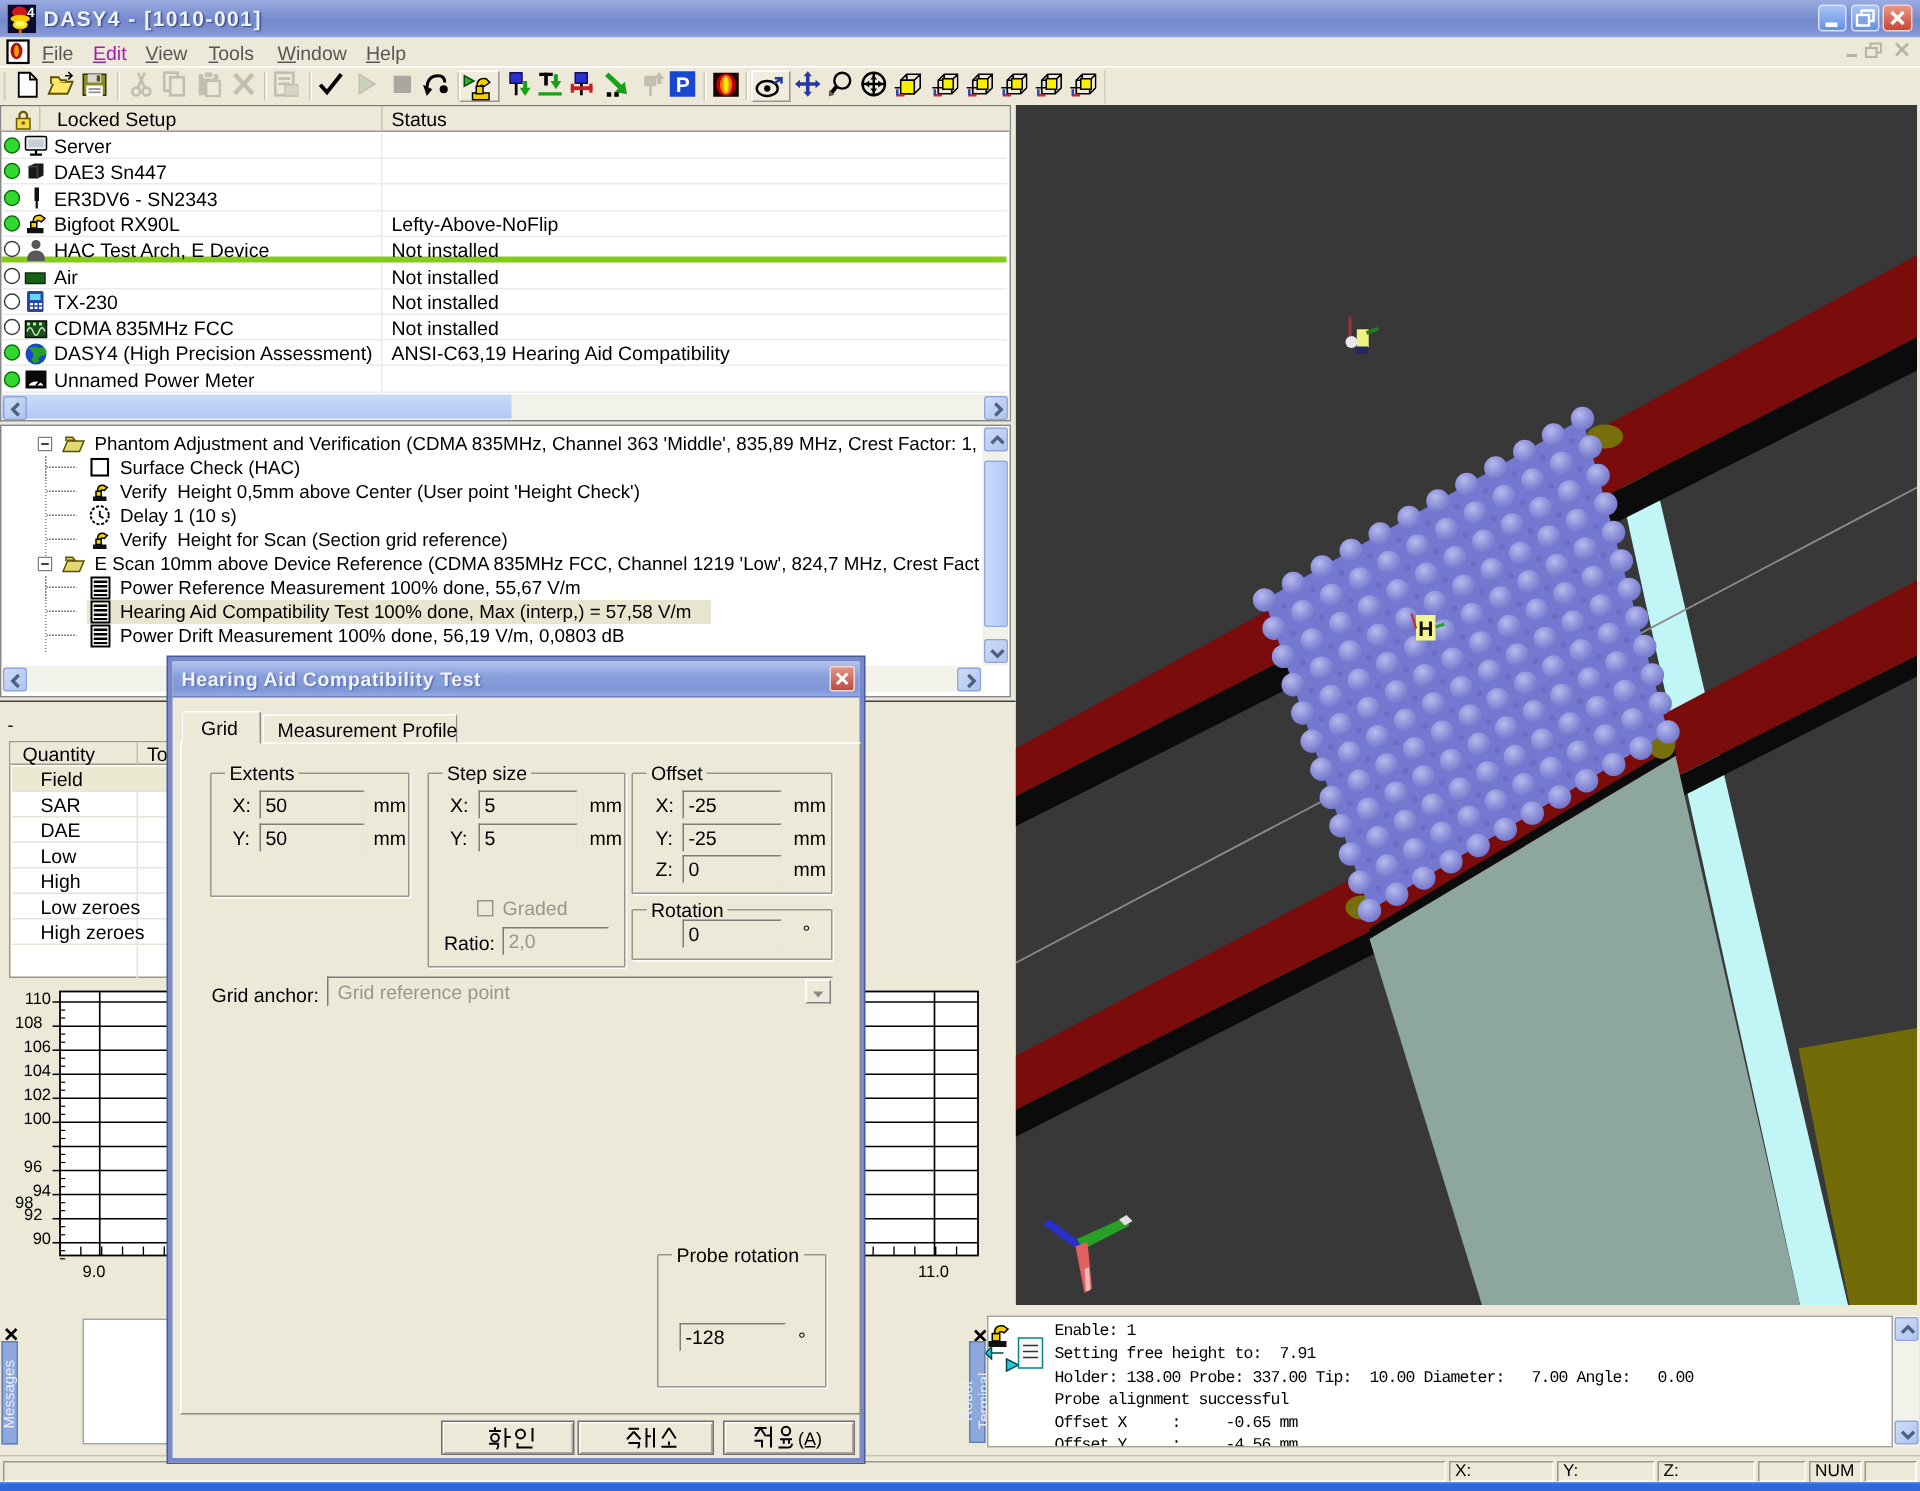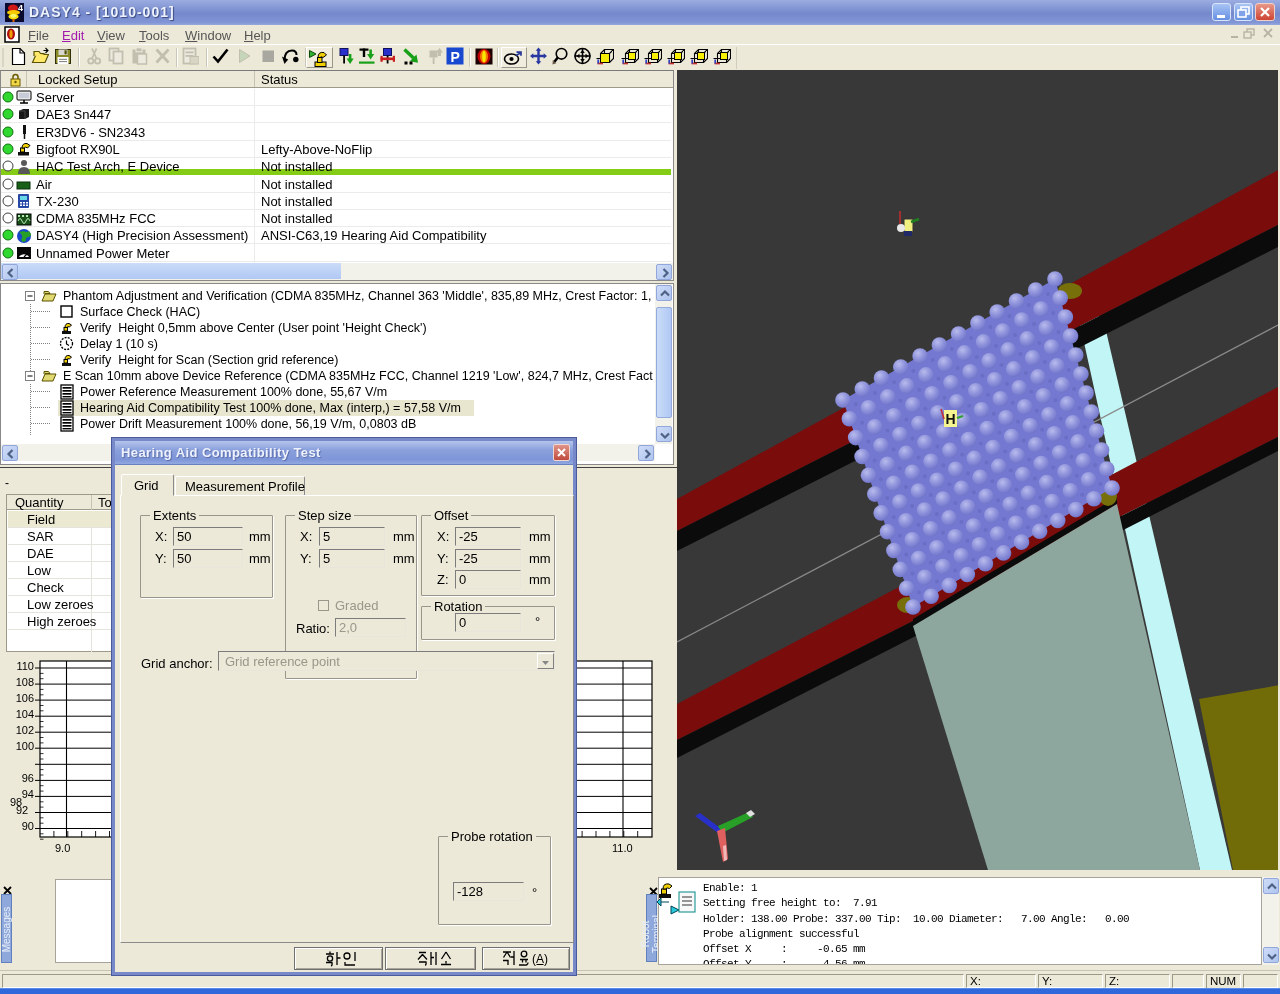--- a/index.html
+++ b/index.html
@@ -339,21 +339,21 @@
           <circle cx="6" cy="8" r="5" fill="#30d830" stroke="#107010"></circle>
         </svg>
       <svg class="abs" style="left:15px;top:0.5px" width="16" height="16">
           <rect x="2" y="11" width="11" height="3.5" fill="#101010"></rect>
           <rect x="4.5" y="7" width="4" height="4" fill="#f0d000" stroke="#000"></rect>
           <path d="M6 7 Q6 2 11 2.5 l3 2 l-2.5 2.5 Q9 5 8.5 7 Z" fill="#f0d000" stroke="#000"></path>
         </svg>
       <div class="abs txt" style="left:35px;top:1px">Bigfoot RX90L</div>
       <div class="abs txt" style="left:260px;top:1px">Lefty-Above-NoFlip</div>
     </div>
-      <div class="abs" style="left:0;top:69.2px;width:670px;height:17px;border-bottom:6px solid #84cc16">
+      <div class="abs" style="left:0;top:69.2px;width:670px;height:17px;border-bottom:4px solid #84cc16">
       <svg class="abs" style="left:1px;top:0" width="13" height="17" viewBox="0 0 13 17">
           <circle cx="6" cy="8" r="5" fill="#fff" stroke="#404040"></circle>
         </svg>
       <svg class="abs" style="left:15px;top:0.5px" width="16" height="16">
           <circle cx="8" cy="4" r="3" fill="#585858"></circle>
           <path d="M2 15 Q2 8 8 8 Q14 8 14 15 Z" fill="#585858"></path>
         </svg>
       <div class="abs txt" style="left:35px;top:1px">HAC Test Arch, E Device</div>
       <div class="abs txt" style="left:260px;top:1px">Not installed</div>
     </div>
@@ -566,21 +566,21 @@
         <div class="abs" style="left:1px;top:17px;width:270px;height:17px;border-bottom:1px solid #e4e4dc">
           <div class="abs txt" style="left:19px;top:1px">SAR</div>
         </div>
         <div class="abs" style="left:1px;top:34px;width:270px;height:17px;border-bottom:1px solid #e4e4dc">
           <div class="abs txt" style="left:19px;top:1px">DAE</div>
         </div>
         <div class="abs" style="left:1px;top:51px;width:270px;height:17px;border-bottom:1px solid #e4e4dc">
           <div class="abs txt" style="left:19px;top:1px">Low</div>
         </div>
         <div class="abs" style="left:1px;top:68px;width:270px;height:17px;border-bottom:1px solid #e4e4dc">
-          <div class="abs txt" style="left:19px;top:1px">Check</div>
+          <div class="abs txt" style="left:19px;top:1px">High</div>
         </div>
         <div class="abs" style="left:1px;top:85px;width:270px;height:17px;border-bottom:1px solid #e4e4dc">
           <div class="abs txt" style="left:19px;top:1px">Low zeroes</div>
         </div>
         <div class="abs" style="left:1px;top:102px;width:270px;height:17px;border-bottom:1px solid #e4e4dc">
           <div class="abs txt" style="left:19px;top:1px">High zeroes</div>
         </div>
    </div>
  </div>
  <svg class="abs" style="left:0;top:188px" width="672" height="200">
@@ -674,27 +674,27 @@
       <line x1="609.9" y1="175" x2="609.9" y2="181" stroke="#000" stroke-width="0.9"></line>
       <line x1="623.8" y1="175" x2="623.8" y2="181" stroke="#000" stroke-width="0.9"></line>
       <line x1="637.7" y1="175" x2="637.7" y2="181" stroke="#000" stroke-width="0.9"></line>
     </svg>
 </div>
 <div class="abs" style="left:0;top:842px;width:680px;height:14px">
   <div class="abs" style="left:55px;top:0;font-size:11px">9.0</div>
   <div class="abs" style="left:612px;top:0;font-size:11px">11.0</div>
 </div>
 <div class="abs" style="left:10px;top:660px;width:24px;text-align:right;font-size:11px">110</div>
-<div class="abs" style="left:10px;top:676px;width:24px;text-align:right;font-size:11px">108</div>
+<div class="abs" style="left:10px;top:676px;width:24px;text-align:left;font-size:11px">108</div>
 <div class="abs" style="left:10px;top:692px;width:24px;text-align:right;font-size:11px">106</div>
 <div class="abs" style="left:10px;top:708px;width:24px;text-align:right;font-size:11px">104</div>
 <div class="abs" style="left:10px;top:724px;width:24px;text-align:right;font-size:11px">102</div>
 <div class="abs" style="left:10px;top:740px;width:24px;text-align:right;font-size:11px">100</div>
 <div class="abs" style="left:10px;top:796px;width:24px;font-size:11px">98</div>
-<div class="abs" style="left:10px;top:772px;width:24px;text-align:right;font-size:11px">96</div>
+<div class="abs" style="left:10px;top:772px;width:24px;text-align:center;font-size:11px">96</div>
 <div class="abs" style="left:10px;top:788px;width:24px;text-align:right;font-size:11px">94</div>
 <div class="abs" style="left:16px;top:804px;width:24px;text-align:left;font-size:11px">92</div>
 <div class="abs" style="left:10px;top:820px;width:24px;text-align:right;font-size:11px">90</div>
 <div class="abs" style="left:0;top:876px;width:677px;height:94px;background:#ECE9D8">
  <div class="abs" style="left:3px;top:5px;width:9px;height:9px"><svg width="9" height="9">
         <path d="M1 1 L8 8 M8 1 L1 8" stroke="#000" stroke-width="1.8"></path>
       </svg></div>
  <div class="abs" style="left:1px;top:18px;width:11px;height:69px;background:#8fa8dc;border:1px solid #6080c0">
    <div style="position:absolute;left:-29px;top:29px;width:67px;transform:rotate(-90deg);font-size:10px;color:#e8eef8;text-align:center">Messages</div>
  </div>
@@ -1100,21 +1100,21 @@
  <div class="abs grp" style="left:25px;top:74px;width:133px;height:83px">
       <span class="grplab">Extents</span>
     </div>
  <div class="abs txt" style="left:40px;top:88px">X:</div>
     <div class="abs inp" style="left:58px;top:86px;width:70px;height:19px">50</div>
     <div class="abs txt" style="left:134px;top:88px">mm</div>
  <div class="abs txt" style="left:40px;top:110px">Y:</div>
     <div class="abs inp" style="left:58px;top:108px;width:70px;height:19px">50</div>
     <div class="abs txt" style="left:134px;top:110px">mm</div>
 
- <div class="abs grp" style="left:170px;top:74px;width:132px;height:164px">
+ <div class="abs grp" style="left:170px;top:74px;width:132px;height:130px">
       <span class="grplab">Step size</span>
     </div>
  <div class="abs txt" style="left:185px;top:88px">X:</div>
     <div class="abs inp" style="left:204px;top:86px;width:66px;height:19px">5</div>
     <div class="abs txt" style="left:278px;top:88px">mm</div>
  <div class="abs txt" style="left:185px;top:110px">Y:</div>
     <div class="abs inp" style="left:204px;top:108px;width:66px;height:19px">5</div>
     <div class="abs txt" style="left:278px;top:110px">mm</div>
  <div class="abs" style="left:203px;top:159px;width:11px;height:11px;background:#ECE9D8;border:1px solid #9a968a"></div>
  <div class="abs txt" style="left:220px;top:157px;color:#9a968a">Graded</div>

